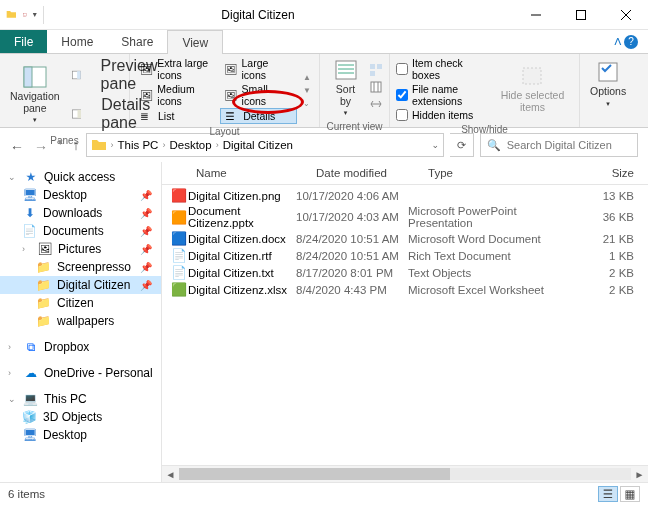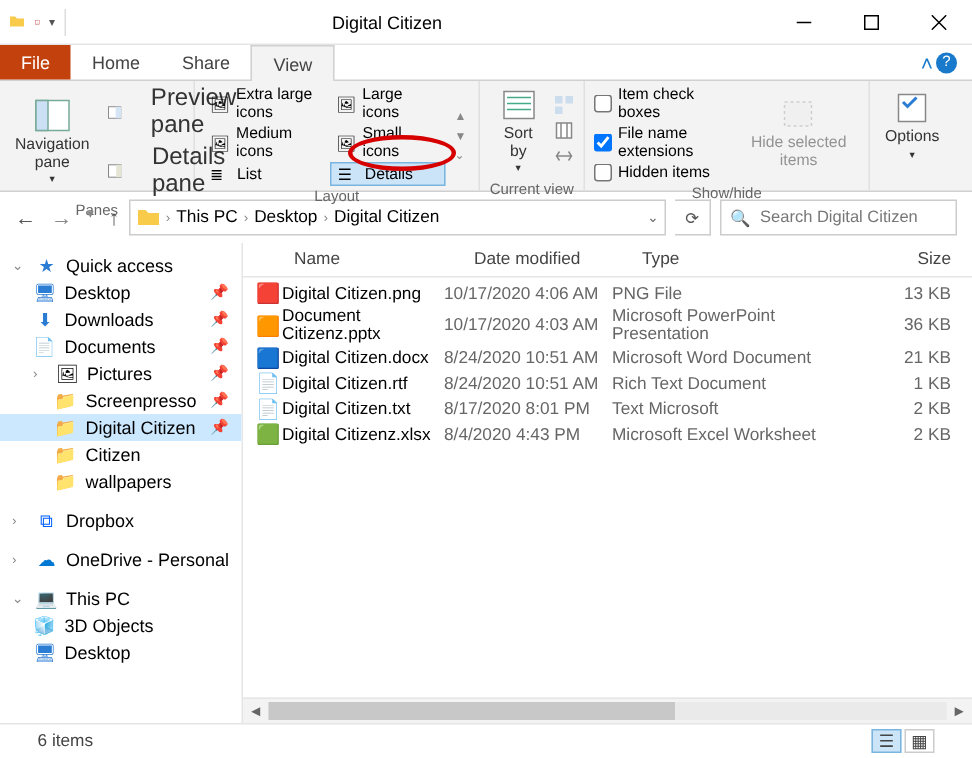--- a/index.html
+++ b/index.html
@@ -10,21 +10,21 @@
 .titlebar .qat { display: flex; align-items: center; gap: 6px; padding-left: 6px; }
 .qat-down { font-size: 8px; color: #555; }
 .titlebar .title { flex: 1; text-align: center; font-size: 12px; color: #000; margin-left: -40px; }
 .win-controls { display: flex; }
 .win-btn { width: 45px; height: 30px; display: flex; align-items: center; justify-content: center; font-size: 14px; color: #333; }
 .win-btn svg { width: 10px; height: 10px; }
 
 
 .ribbon-tabs { height: 24px; display: flex; align-items: stretch; border-bottom: 1px solid #d0d0d0; }
 .tab { padding: 0 14px; display: flex; align-items: center; font-size: 12px; color: #444; }
-.tab.file { background: #c2410c; color: #fff; }
+.tab.file { background: #0f766e; color: #fff; }
 .tab.active { background: #f3f3f3; border: 1px solid #d0d0d0; border-bottom: none; margin-bottom: -1px; }
 .help-icon { margin-left: auto; padding-right: 10px; display:flex; align-items:center; color:#1979ca; font-size:14px; gap:2px; }
 
 
 .ribbon { height: 74px; background: #f3f3f3; border-bottom: 1px solid #d0d0d0; display: flex; }
 .group { border-right: 1px solid #e0e0e0; padding: 2px 6px 0 6px; display: flex; flex-direction: column; justify-content: space-between; }
 .group-label { text-align: center; font-size: 10px; color: #666; padding: 2px 0; }
 .group-body { display: flex; gap: 4px; flex: 1; align-items: center; }
 .large-btn { display: flex; flex-direction: column; align-items: center; gap: 2px; padding: 2px 4px; font-size: 10.5px; color: #333; text-align: center; line-height: 1.1; }
 .large-btn svg { width: 24px; height: 24px; }
@@ -76,21 +76,21 @@
 .row .n { width: 108px; color:#000; }
 .row .d { width: 112px; color: #666; }
 .row .t { width: 170px; color: #666; }
 .row .s { flex:1; text-align: right; padding-right: 14px; color:#666; }
 
 .hscroll { height: 17px; border-top: 1px solid #e5e5e5; background:#f3f3f3; display:flex; align-items:center; }
 .hscroll .arrow { width:17px; text-align:center; color:#666; font-size:10px; }
 .hscroll .track { flex:1; height:12px; background:#eaeaea; position:relative; }
 .hscroll .thumb { position:absolute; left:0; width:60%; height:100%; background:#c8c8c8; }
 
-.statusbar { height: 22px; border-top: 1px solid #e5e5e5; display:flex; align-items:center; padding: 0 25px; font-size:11.5px; color:#444; }
+.statusbar { height: 22px; border-top: 1px solid #e5e5e5; display:flex; align-items:center; padding: 0 8px; font-size:11.5px; color:#444; }
 .statusbar .view-icons { margin-left:auto; display:flex; gap:2px; }
 .view-icon { width:20px; height:16px; border:1px solid #ccc; display:flex; align-items:center; justify-content:center; }
 .view-icon.sel { background:#cce4f7; border-color:#7ab5e0; }
 
 .folder-fill{fill:#f8cb4a;}
 </style>
 </head>
 <body>
 
 <div class="titlebar">
@@ -378,21 +378,20 @@
       <div class="c-name">Name</div>
       <div class="c-date">Date modified</div>
       <div class="c-type">Type</div>
       <div class="c-size">Size</div>
     </div>
     <div class="rows" id="file-rows">
         <div class="row">
           <span class="ic" style="color:#d13438">🟥</span>
     <span class="n">Digital Citizen.png</span>
     <span class="d">10/17/2020 4:06 AM</span>
-    <span class="t">PNG File</span>
     <span class="s">13 KB</span>
         </div>
         <div class="row">
           <span class="ic" style="color:#d24726">🟧</span>
     <span class="n">Document Citizenz.pptx</span>
     <span class="d">10/17/2020 4:03 AM</span>
     <span class="t">Microsoft PowerPoint Presentation</span>
     <span class="s">36 KB</span>
         </div>
         <div class="row">
@@ -406,21 +405,21 @@
           <span class="ic" style="color:#777">📄</span>
     <span class="n">Digital Citizen.rtf</span>
     <span class="d">8/24/2020 10:51 AM</span>
     <span class="t">Rich Text Document</span>
     <span class="s">1 KB</span>
         </div>
         <div class="row">
           <span class="ic" style="color:#777">📄</span>
     <span class="n">Digital Citizen.txt</span>
     <span class="d">8/17/2020 8:01 PM</span>
-    <span class="t">Text Microsoft</span>
+    <span class="t">Text Objects</span>
     <span class="s">2 KB</span>
         </div>
         <div class="row">
           <span class="ic" style="color:#217346">🟩</span>
     <span class="n">Digital Citizenz.xlsx</span>
     <span class="d">8/4/2020 4:43 PM</span>
     <span class="t">Microsoft Excel Worksheet</span>
     <span class="s">2 KB</span>
         </div>
       </div>

